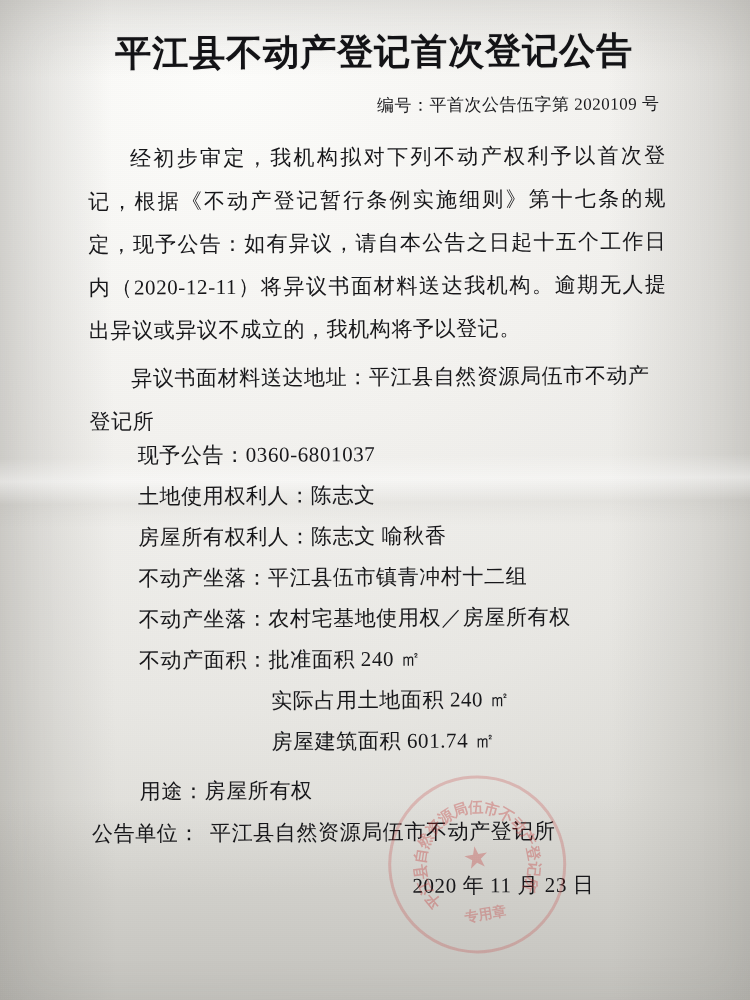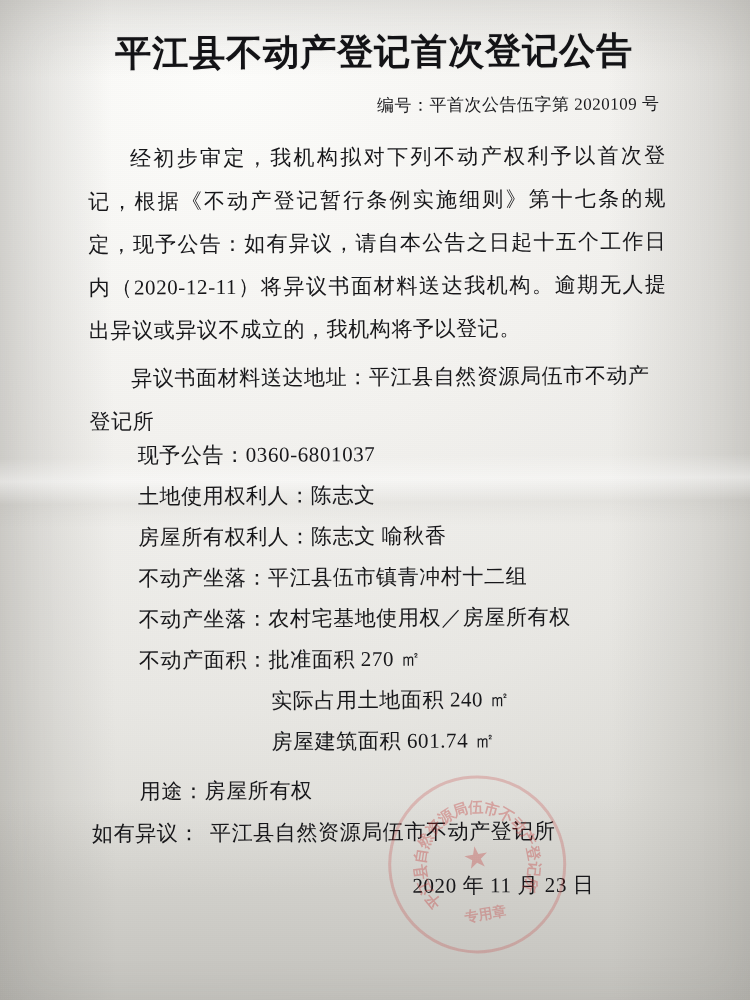--- a/index.html
+++ b/index.html
@@ -240,32 +240,32 @@
         <div class="field-row">
           <span class="field-label">房屋所有权利人：</span><span class="field-value">陈志文  喻秋香</span>
         </div>
         <div class="field-row">
           <span class="field-label">不动产坐落：</span><span class="field-value">平江县伍市镇青冲村十二组</span>
         </div>
         <div class="field-row">
           <span class="field-label">不动产坐落：</span><span class="field-value">农村宅基地使用权／房屋所有权</span>
         </div>
         <div class="field-row">
-          <span class="field-label">不动产面积：</span><span class="field-value">批准面积 270 ㎡</span>
+          <span class="field-label">不动产面积：</span><span class="field-value">批准面积 240 ㎡</span>
         </div>
         <span class="field-sub">实际占用土地面积 240 ㎡</span>
         <span class="field-sub">房屋建筑面积 601.74 ㎡</span>
         <div class="field-row" style="margin-top:8px;">
           <span class="field-label">用途：</span><span class="field-value">房屋所有权</span>
         </div>
       </div>
 
       <div class="footer">
         <div>
-          <span>如有异议：</span><span class="issuer">平江县自然资源局伍市不动产登记所</span>
+          <span>公告单位：</span><span class="issuer">平江县自然资源局伍市不动产登记所</span>
         </div>
         <div class="date">2020 年 11 月 23 日</div>
       </div>
 
       <div class="seal">
         <div class="ring-text" id="seal-ring">
             <span style="transform: rotate(-120deg) translate(-50%, -66px);">平</span>
             <span style="transform: rotate(-104deg) translate(-50%, -66px);">江</span>
             <span style="transform: rotate(-88deg) translate(-50%, -66px);">县</span>
             <span style="transform: rotate(-72deg) translate(-50%, -66px);">自</span>

